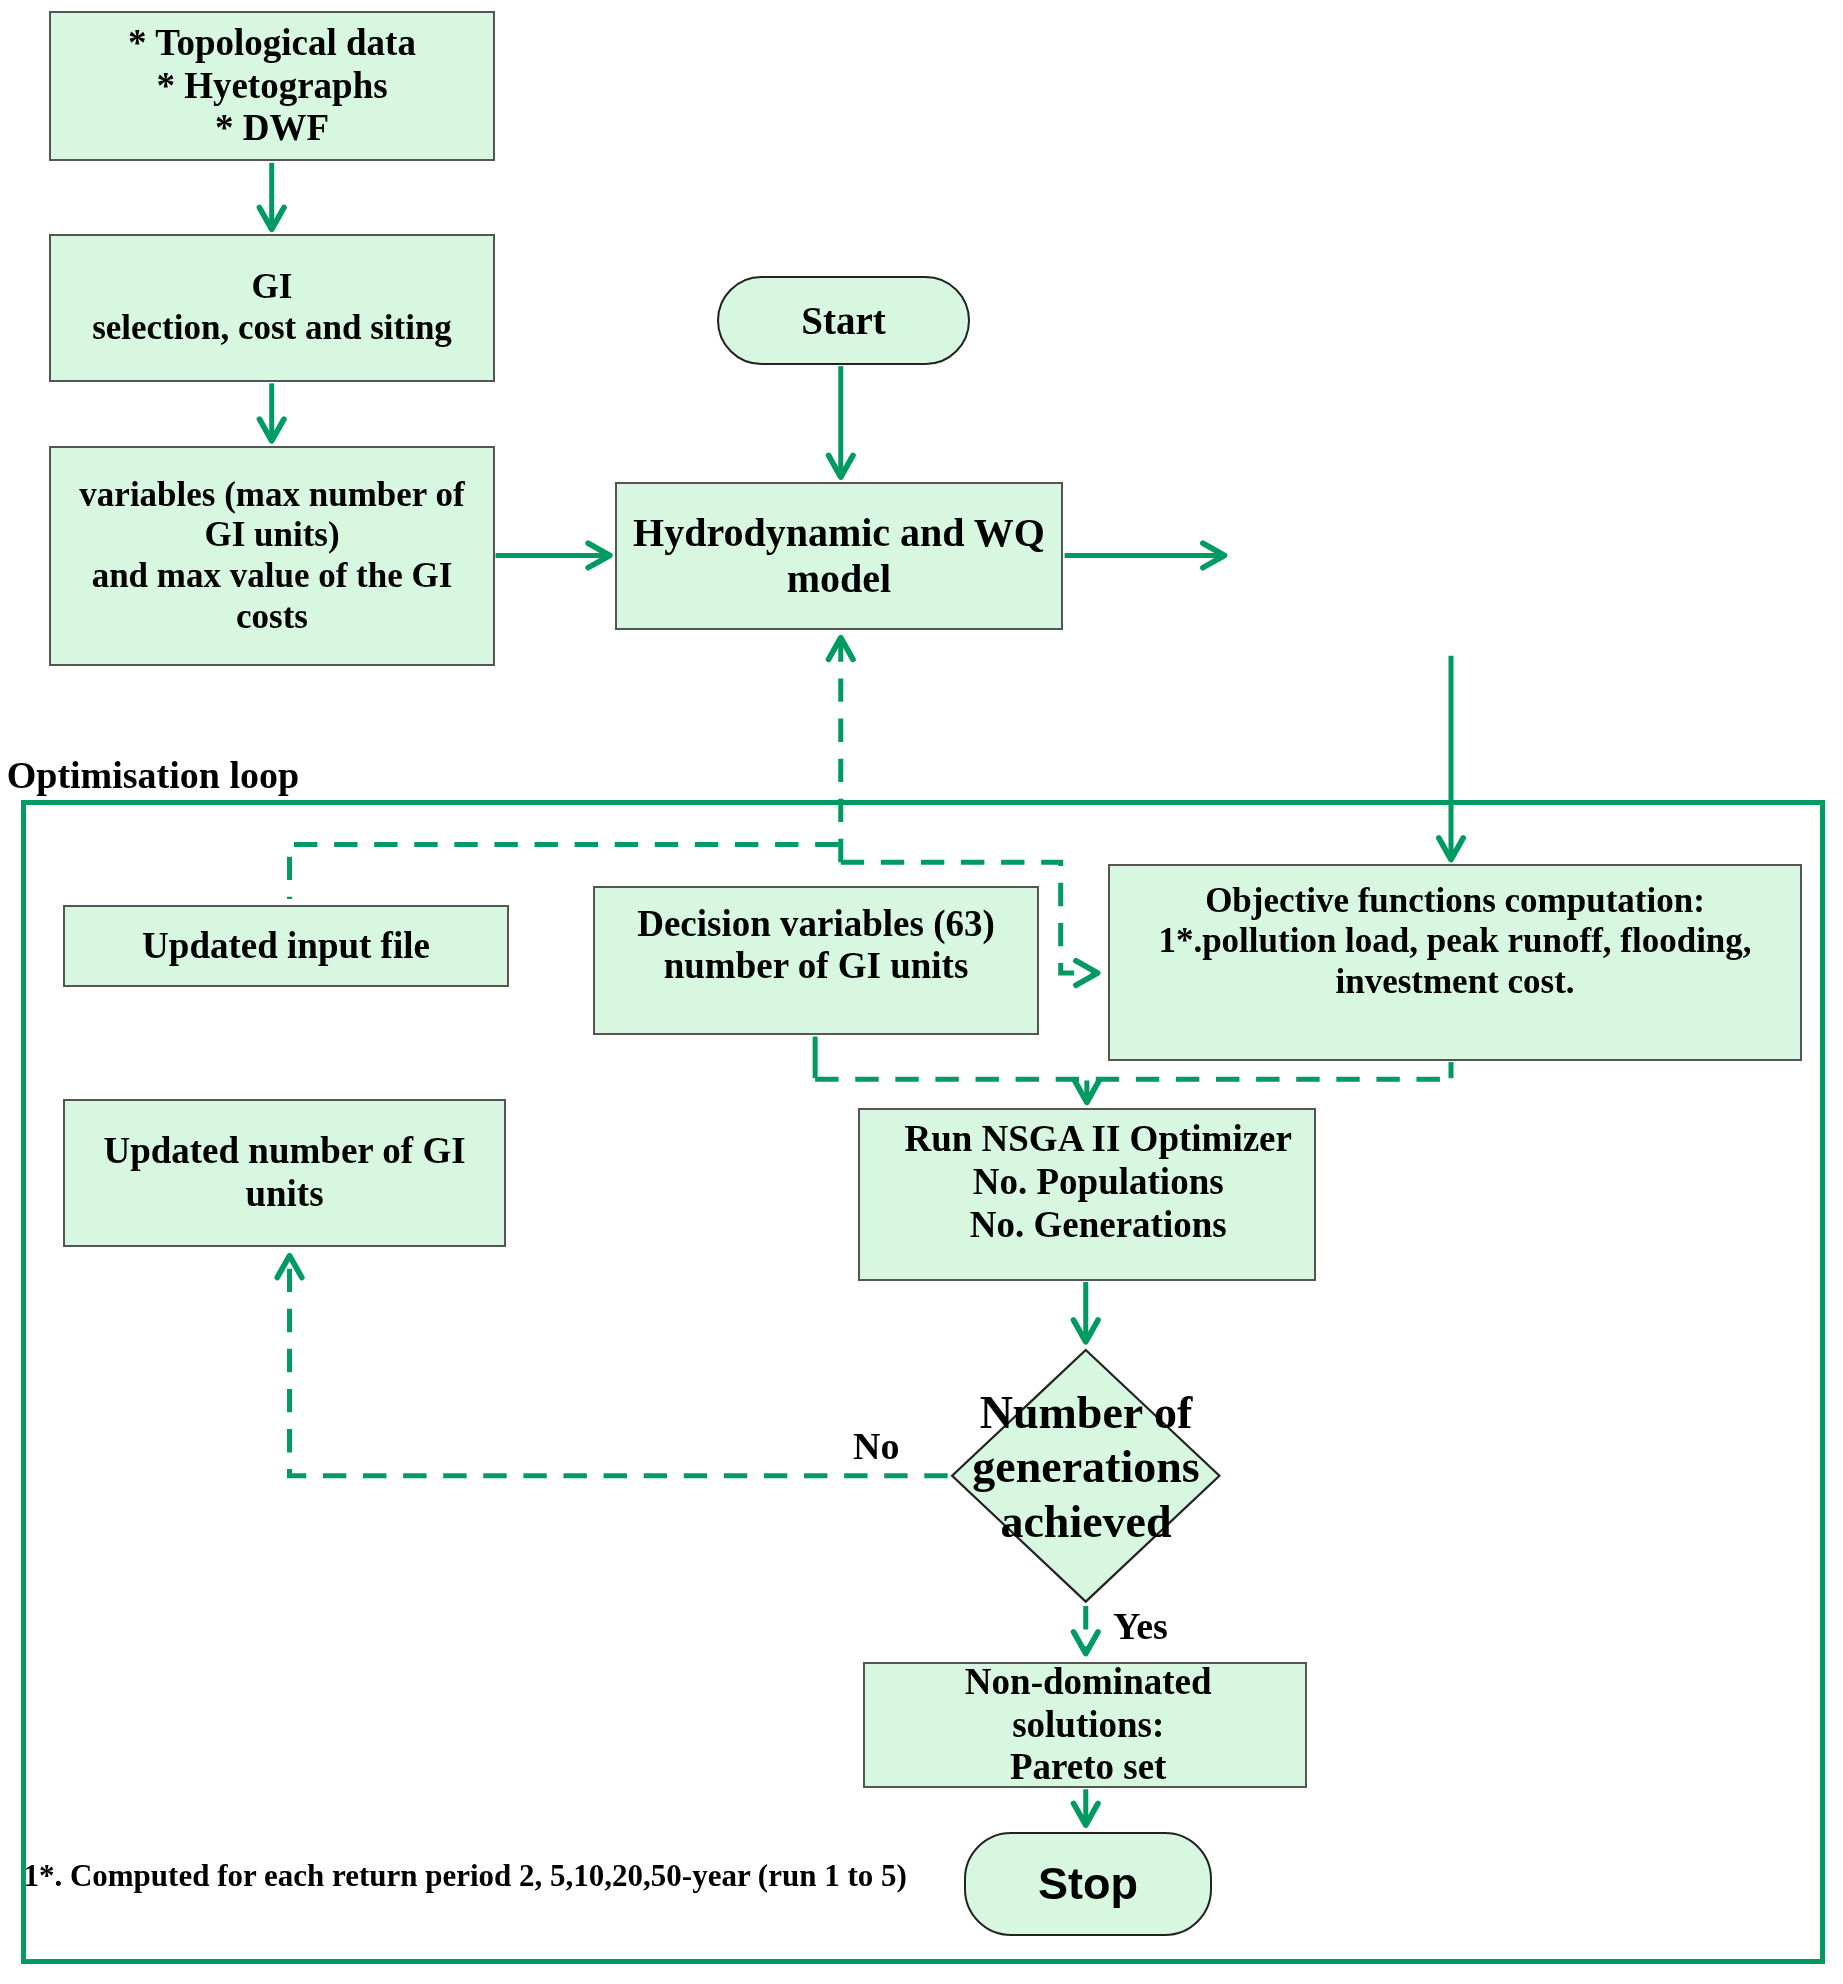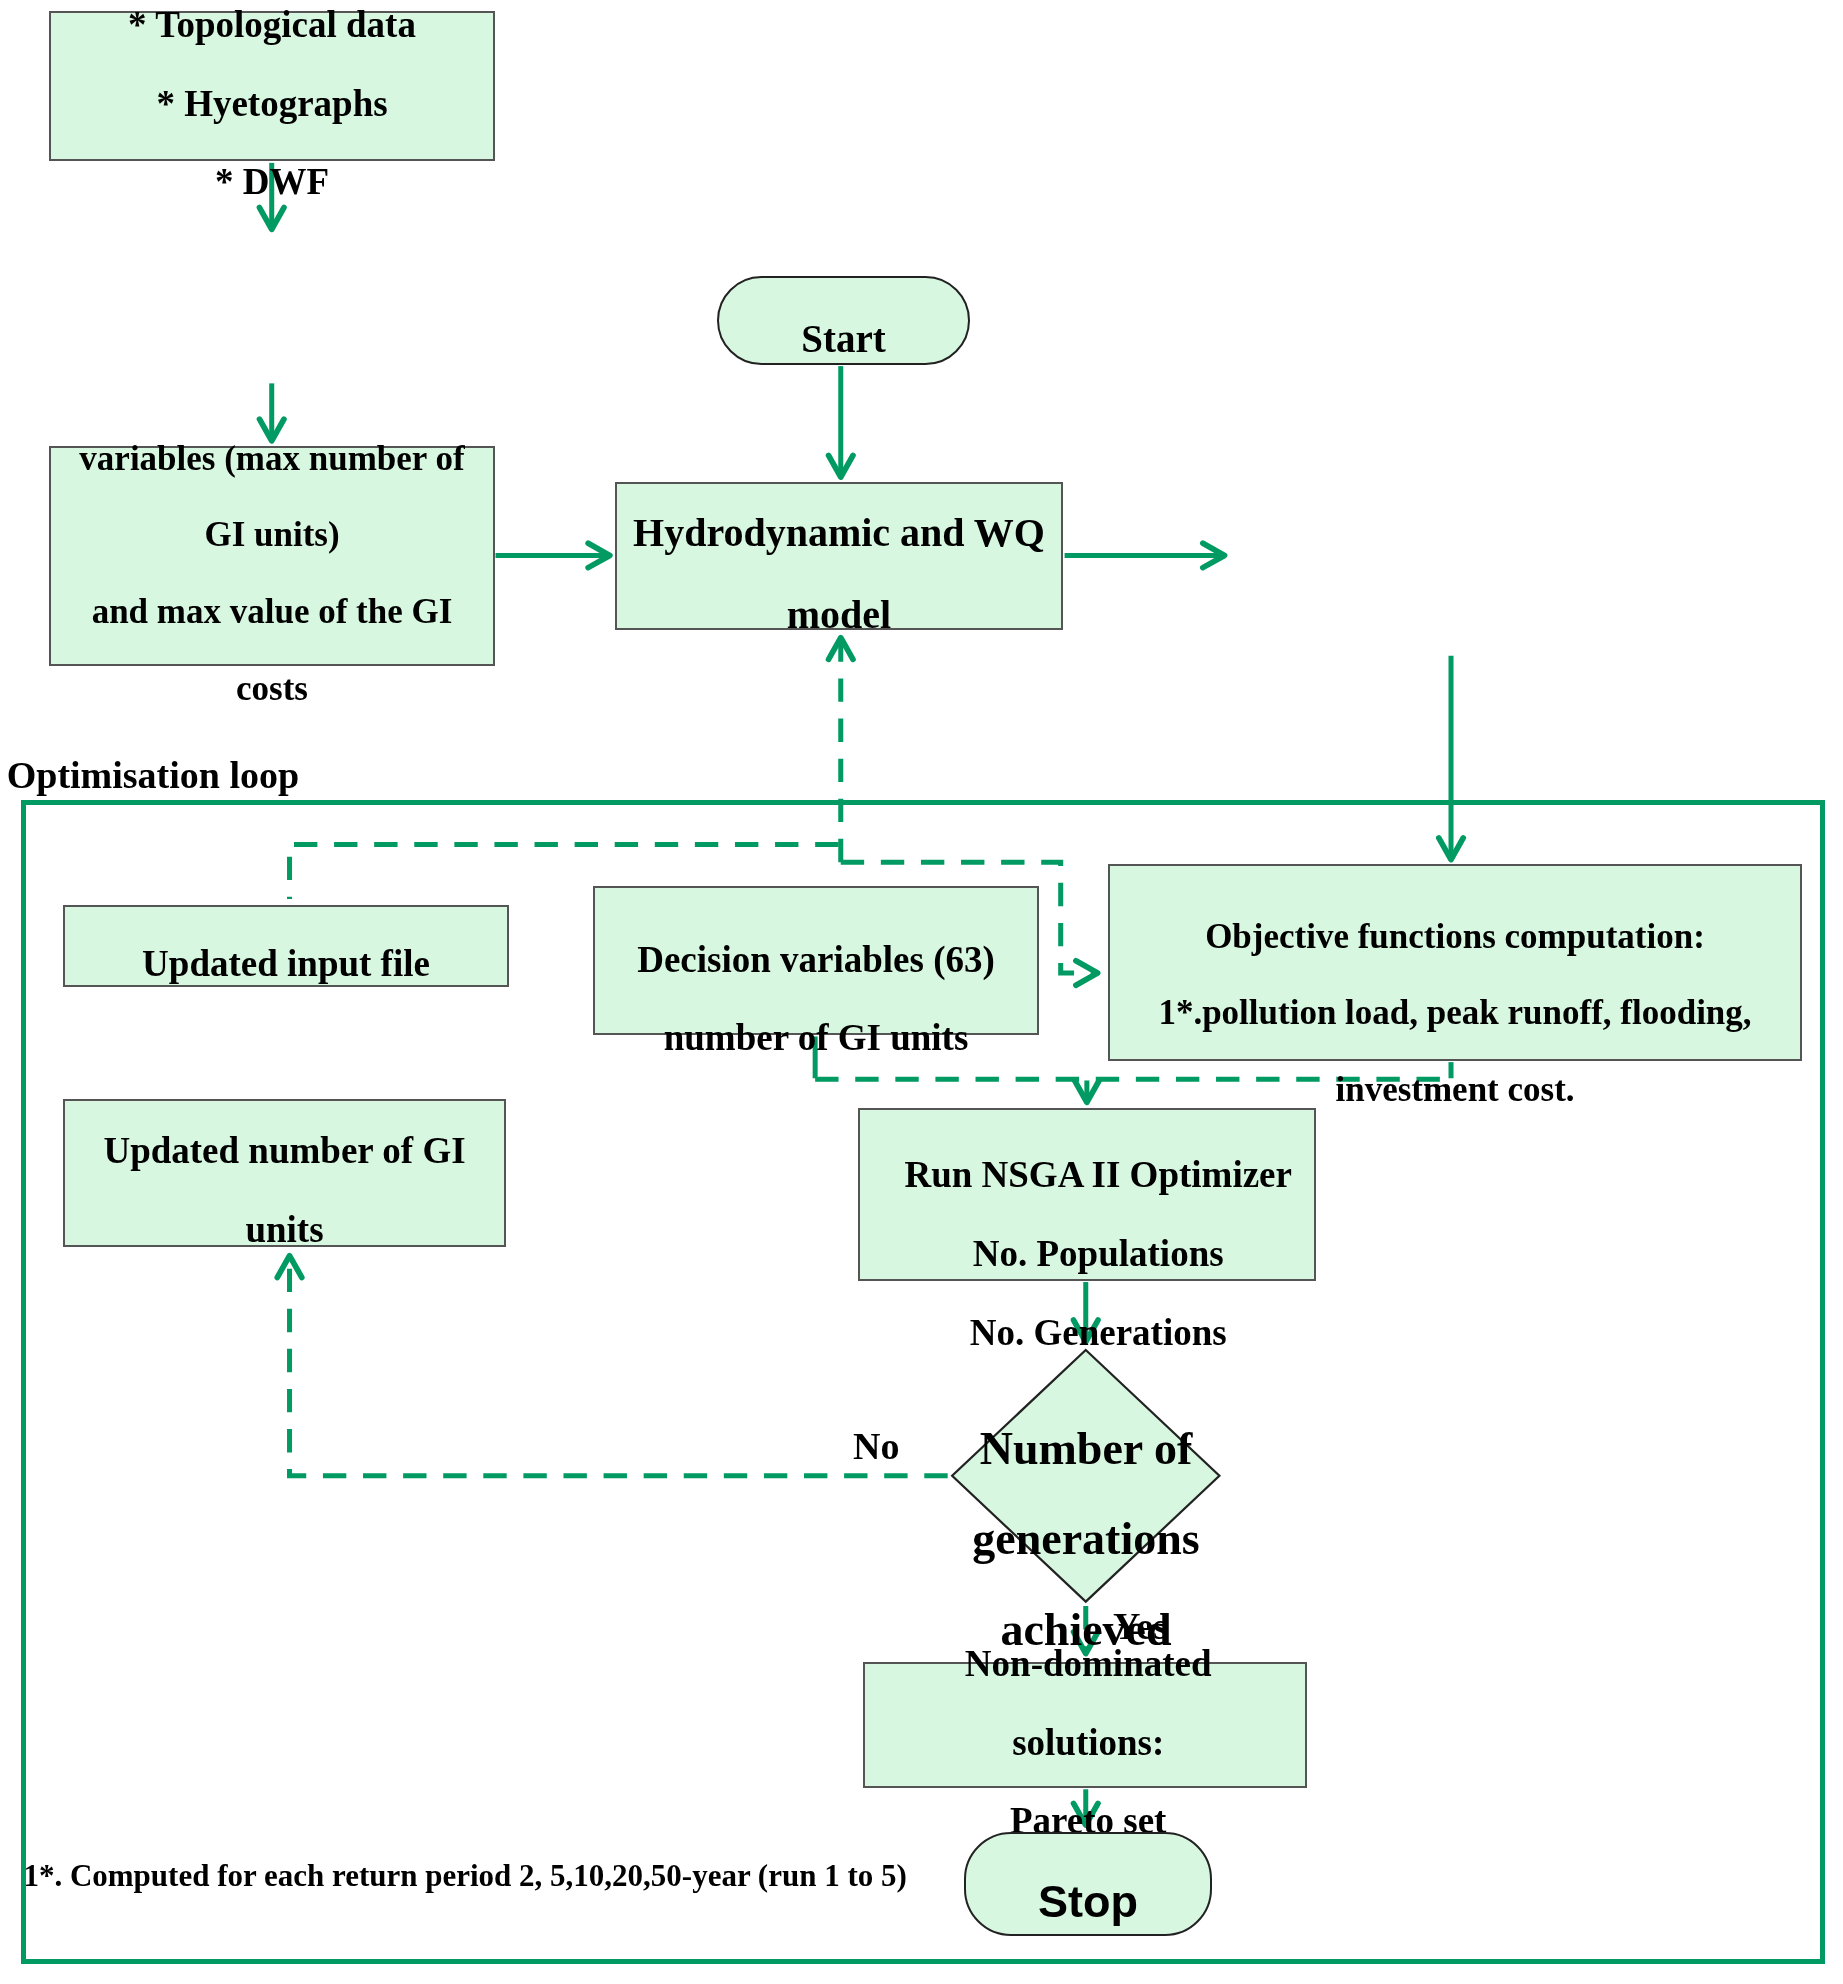--- a/index.html
+++ b/index.html
@@ -21,21 +21,21 @@
     font-weight:bold;
     font-size:37px;line-height:1.16;
     z-index:3;
     padding:3.3px 5.6px;
   }
   .box.top{justify-content:flex-start;padding-top:14.5px;}
   .oval{
     border-radius:47px;
     border:2.2px solid #222222;
   }
-  .line{display:block;margin-top:36px;}
+  .line{display:block;}
   #loop-rect{
     position:absolute;
     border:5.6px solid #009a62;
     box-sizing:border-box;
     z-index:1;
     background:transparent;
   }
   #edges{position:absolute;left:0;top:0;z-index:2;}
   .floating-label{
     position:absolute;z-index:4;font-weight:bold;
@@ -91,20 +91,24 @@
   </svg>
 
   <div class="floating-label" style="left:6.7px;top:753px;font-size:38px;">Optimisation loop</div>
 
   <div class="box" style="left:49px;top:11px;width:446px;height:150px;">
     <span class="line">* Topological data</span>
     <span class="line">* Hyetographs</span>
     <span class="line">* DWF</span>
   </div>
 
+  <div class="box" style="left:49px;top:234px;width:446px;height:148px;font-size:35px;">
+    <span class="line">GI</span>
+    <span class="line">selection, cost and siting</span>
+  </div>
 
   <div class="box" style="left:49px;top:446px;width:446px;height:220px;font-size:35px;">
     <span class="line">variables (max number of</span>
     <span class="line">GI units)</span>
     <span class="line">and max value of the GI</span>
     <span class="line">costs</span>
   </div>
 
   <div class="box oval start-text" style="left:717px;top:276px;width:253px;height:89px;">
     <span class="line">Start</span>

